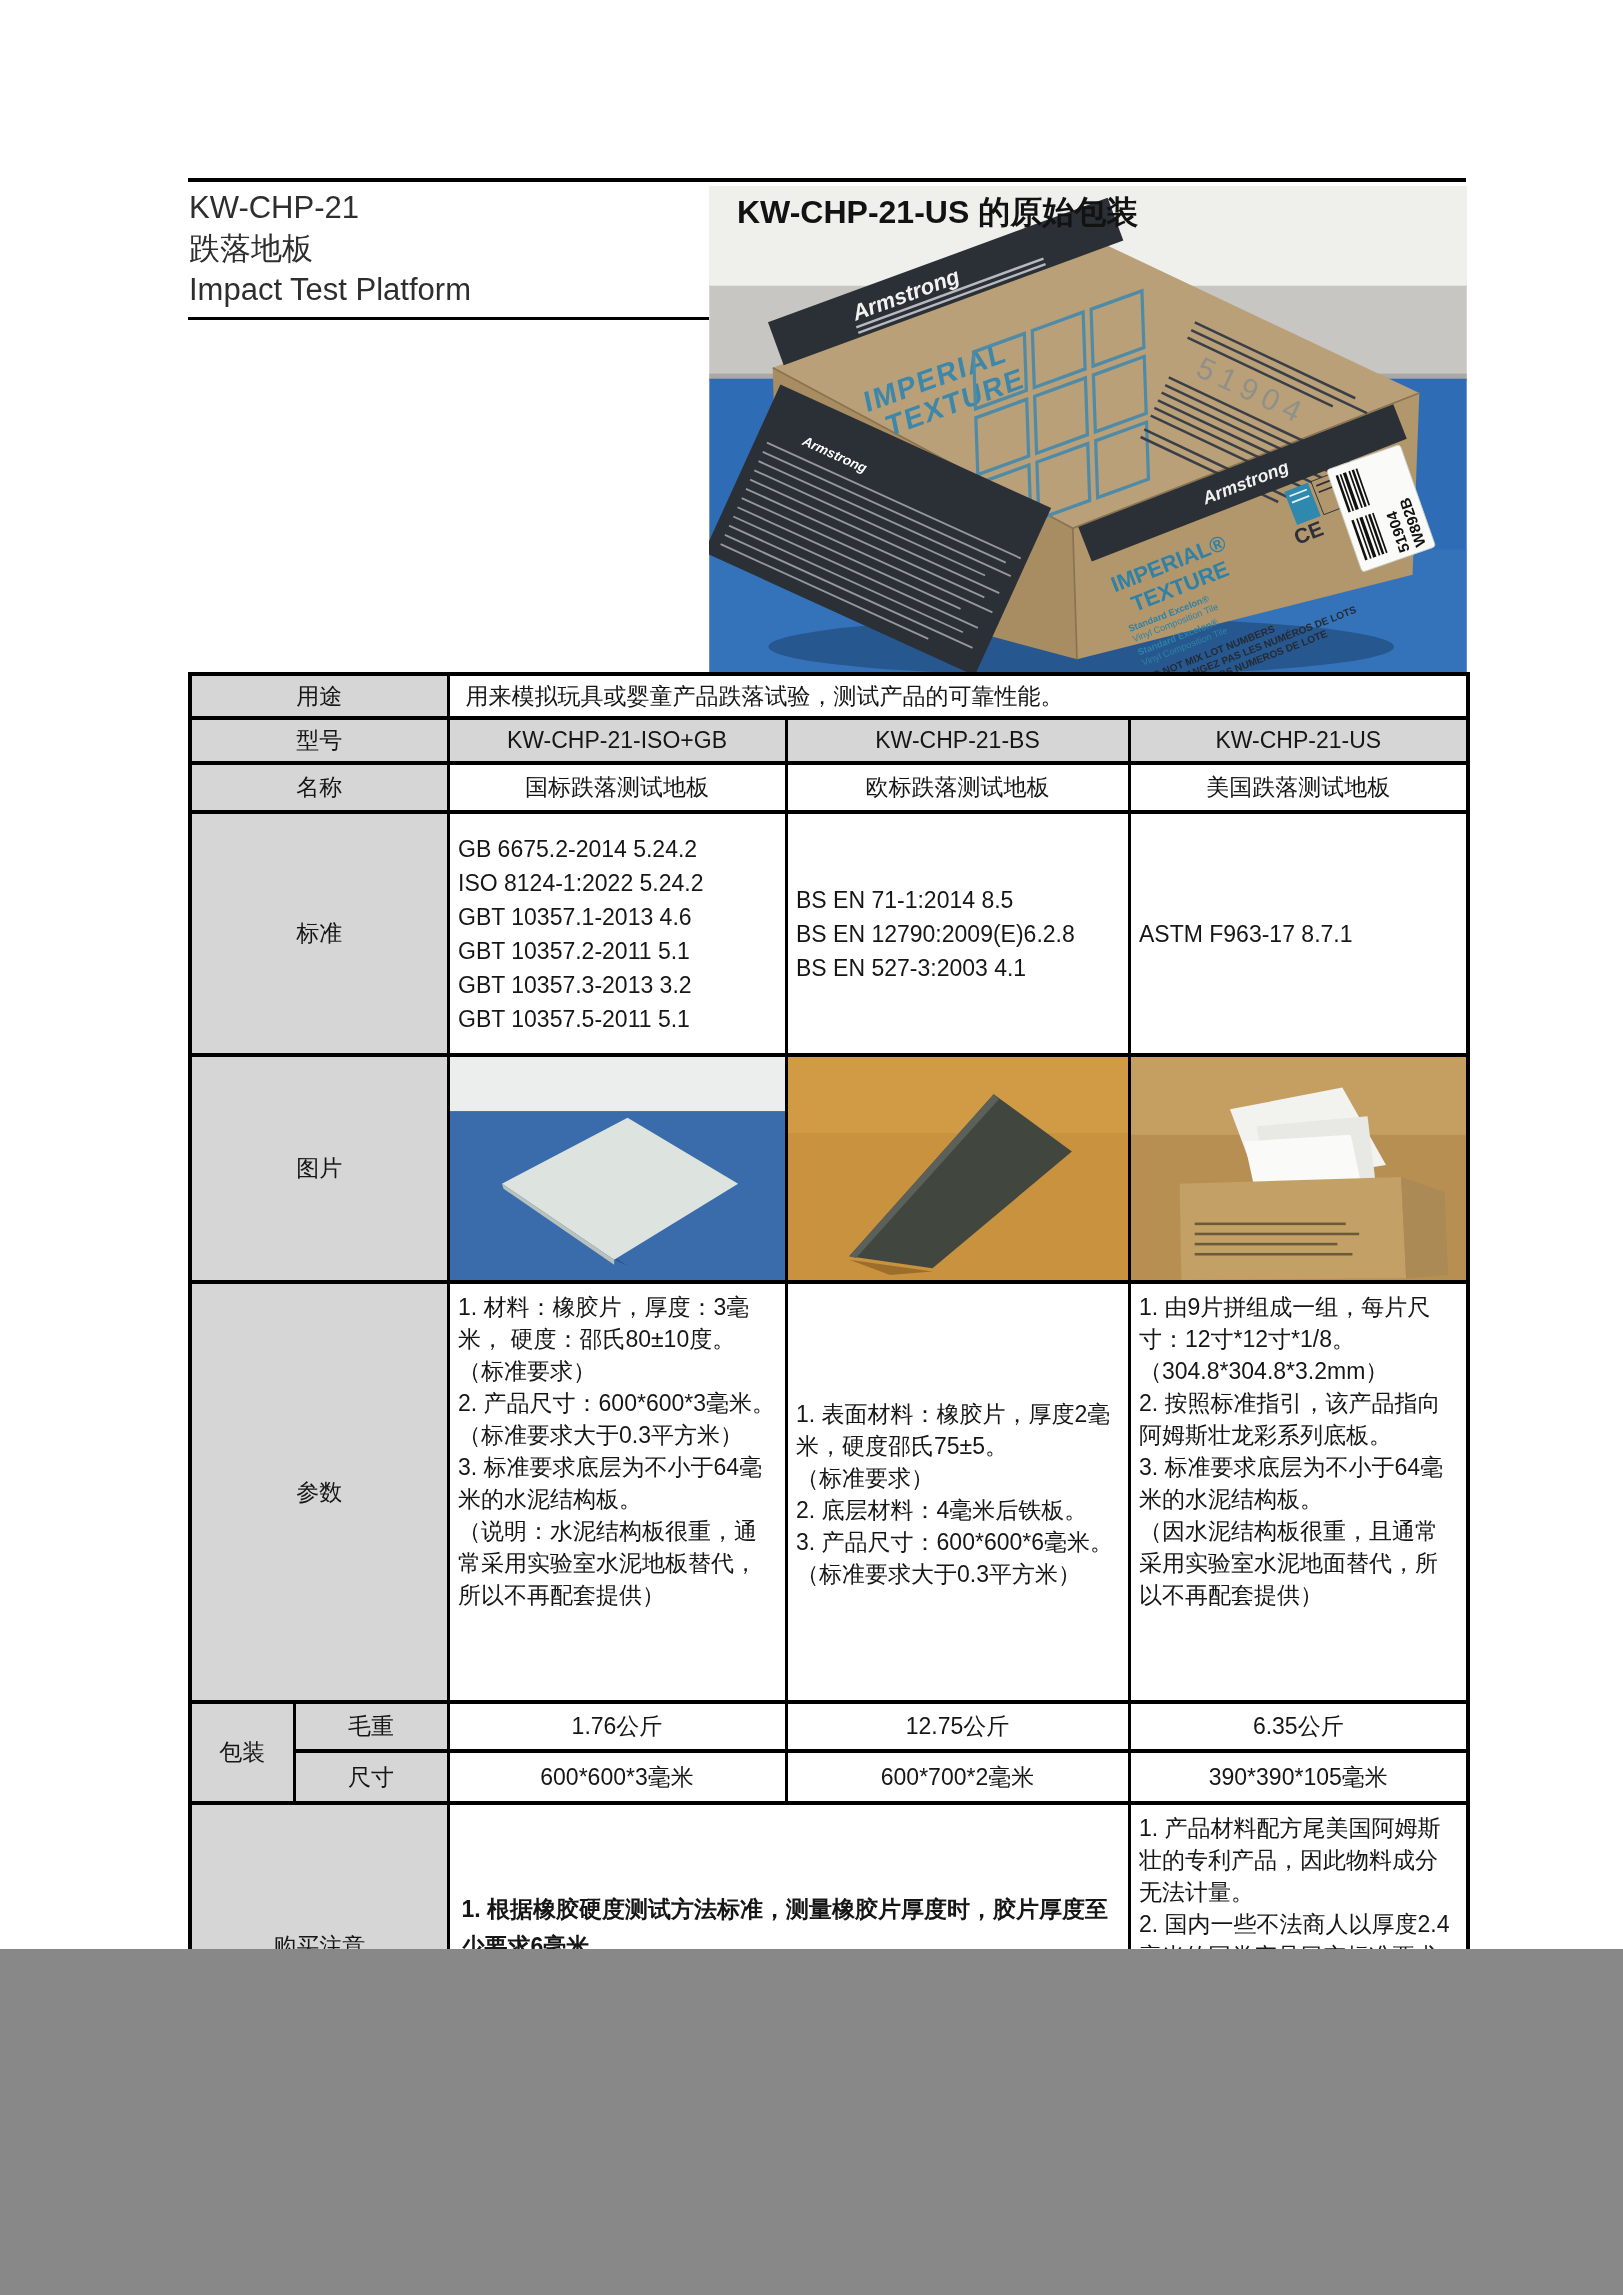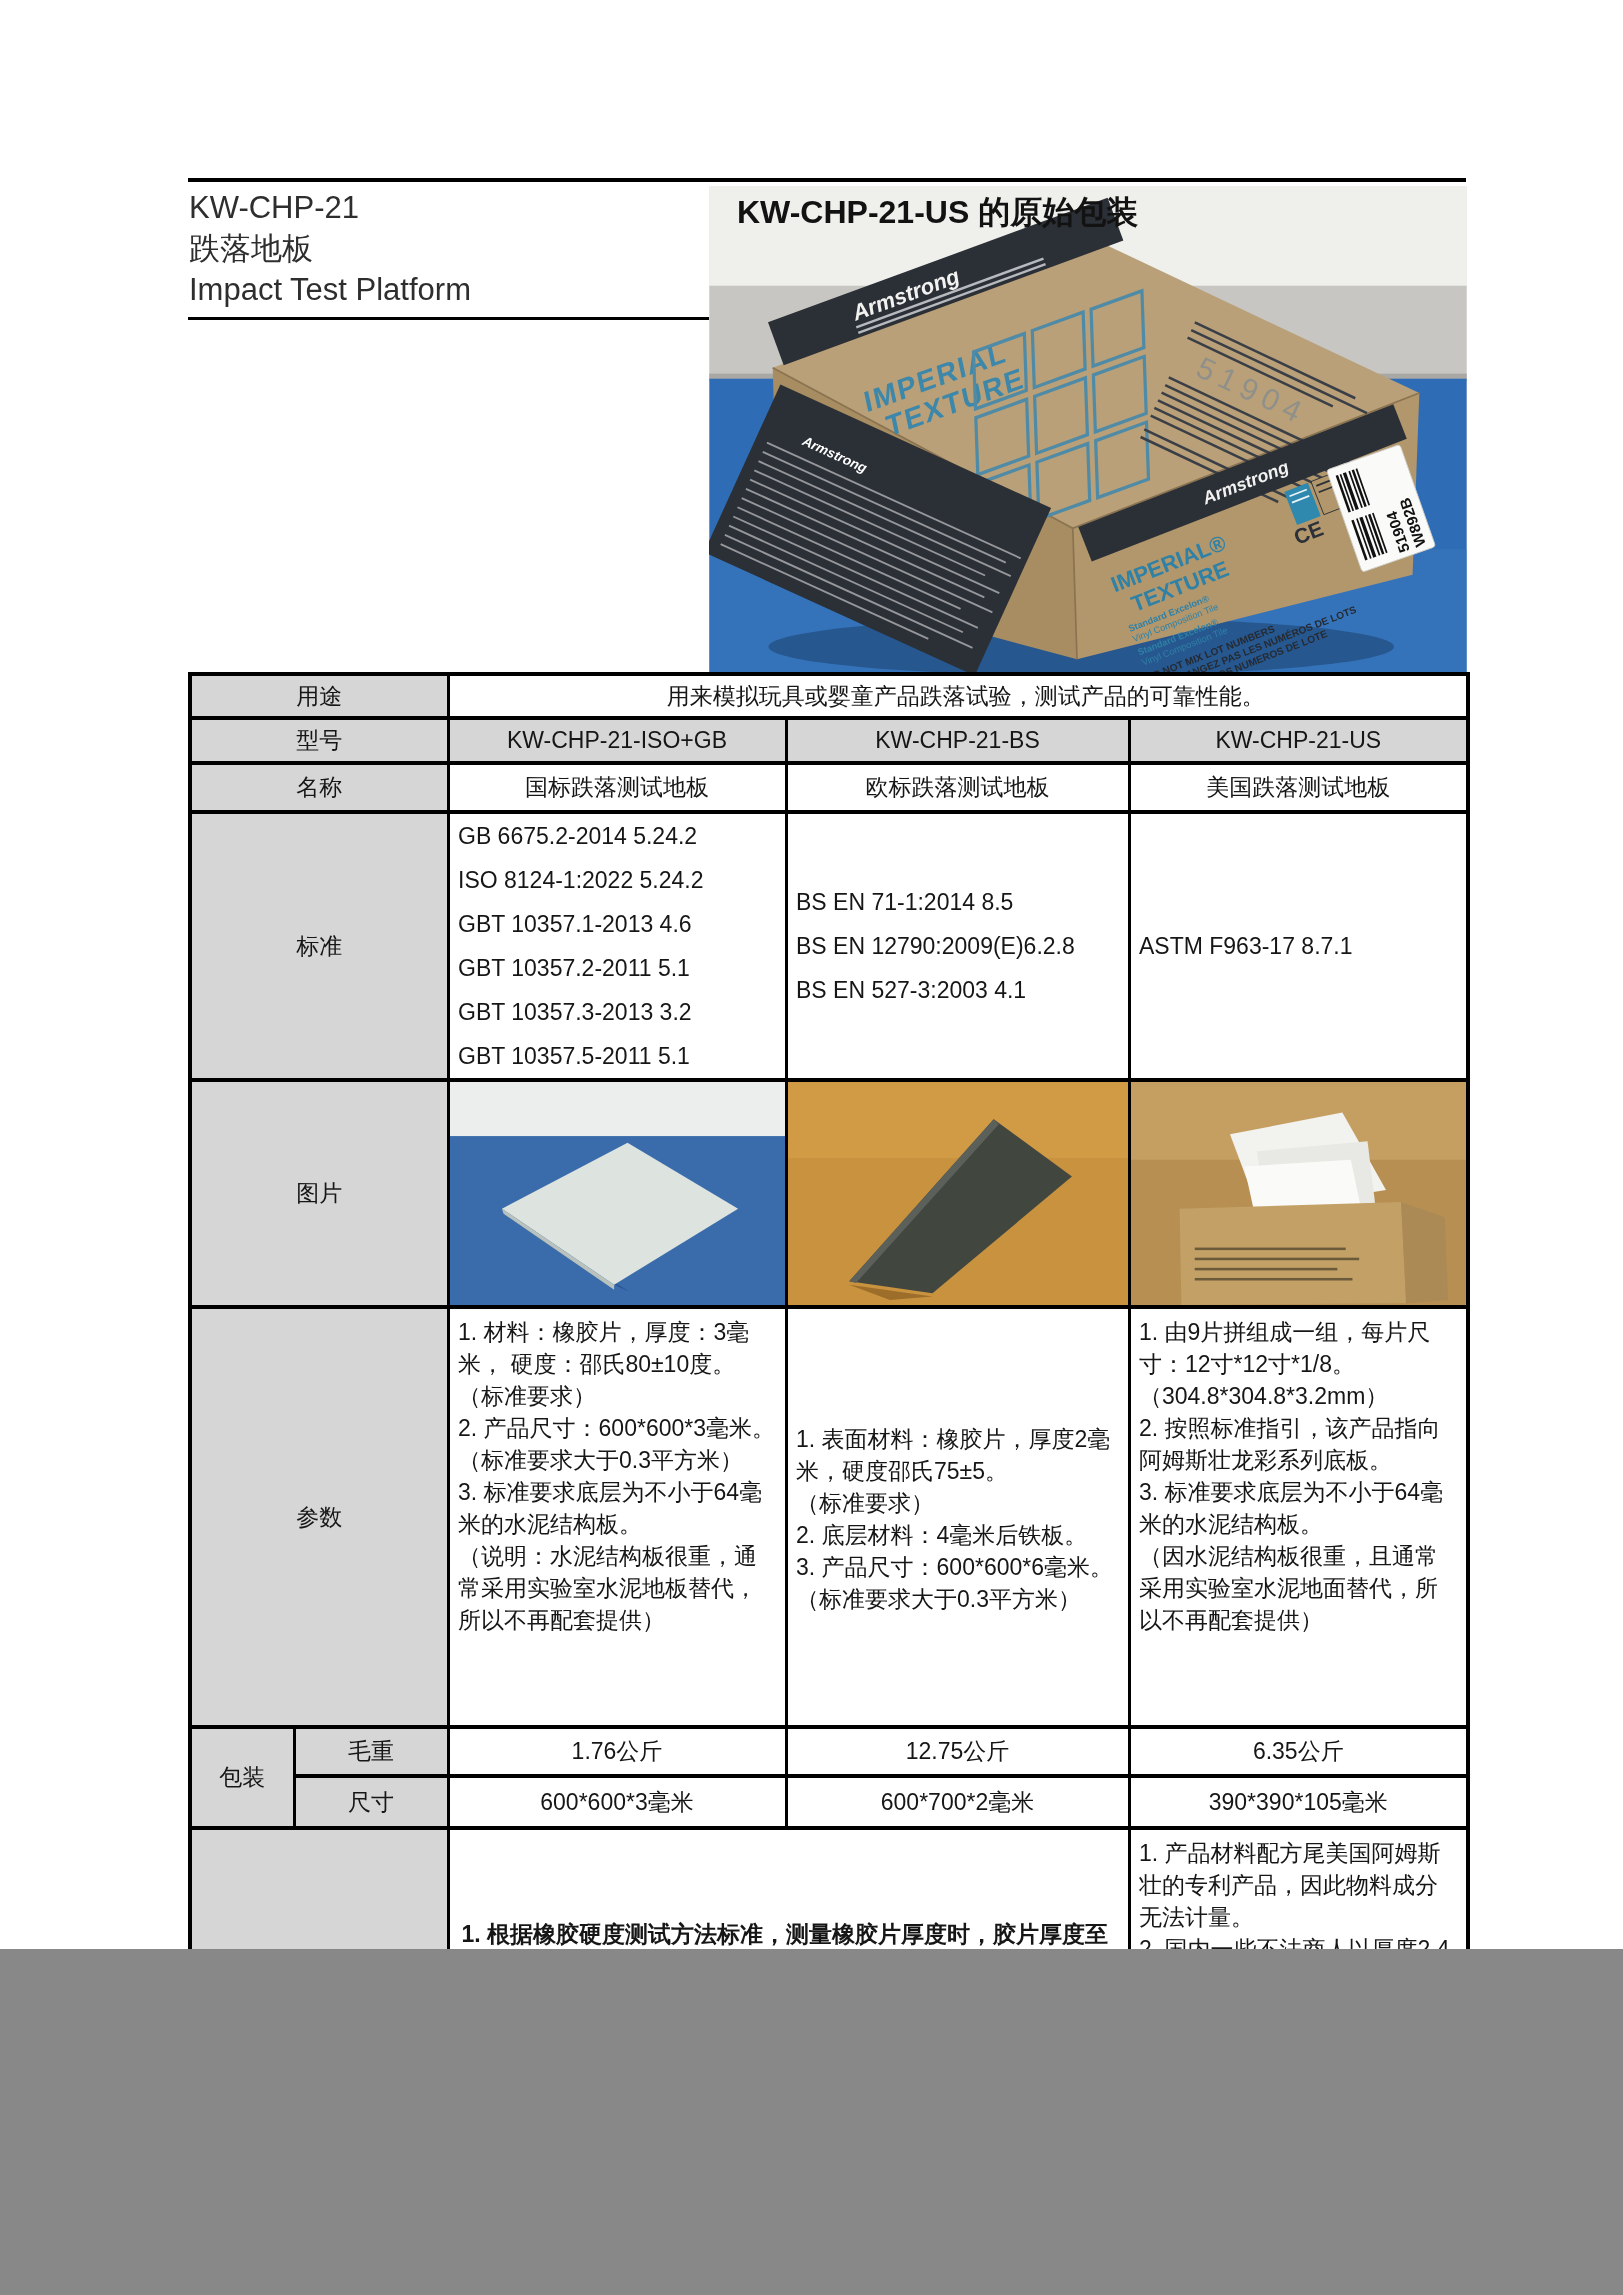--- a/index.html
+++ b/index.html
@@ -18,22 +18,22 @@
   .photo { position:absolute; left:709px; top:186px; width:758px; height:486px; overflow:hidden; background:#efefec; }
   .photo-caption { position:absolute; left:28px; top:5px; font-size:32px; font-weight:bold; color:#121212; z-index:5; white-space:nowrap; }
   .photo svg { display:block; }
 
   .doc-table { position:absolute; left:188px; top:672px; border-collapse:collapse; table-layout:fixed; width:1278px; background:#fff; }
   .doc-table td { border:3.4px solid #000; border-top-width:4.2px; border-bottom-width:4.2px; font-size:23px; color:#161616; }
   .doc-table { border:4.2px solid #000; }
   .lab   { background:#d6d6d6; text-align:center; vertical-align:middle; }
   .grey  { background:#d6d6d6; }
   .center{ text-align:center; vertical-align:middle; }
-  .txt   { text-align:center; vertical-align:middle; padding-left:16px; }
-  .std   { text-align:left; vertical-align:middle; padding-left:8.5px; line-height:44px; white-space:pre-line; }
+  .txt   { text-align:left; vertical-align:middle; padding-left:16px; }
+  .std   { text-align:left; vertical-align:middle; padding-left:8.5px; line-height:34px; white-space:pre-line; }
   .par   { text-align:left; vertical-align:top; padding:6.8px 8.5px 3.4px 8.5px; font-size:22px; line-height:32px; white-space:pre-line; }
   .vmid  { vertical-align:middle; }
   .note  { text-align:left; vertical-align:middle; padding-left:12px; font-size:23px; line-height:37px; white-space:pre-line;font-weight:bold; }
   .imgcell { padding:0; vertical-align:top; }
   .imgcell svg { display:block; width:100%; height:223px; }
 
   .page-number { position:absolute; left:0; right:0; top:2192px; text-align:center; font-size:23px; color:#222; }
 </style>
 </head>
 <body>

